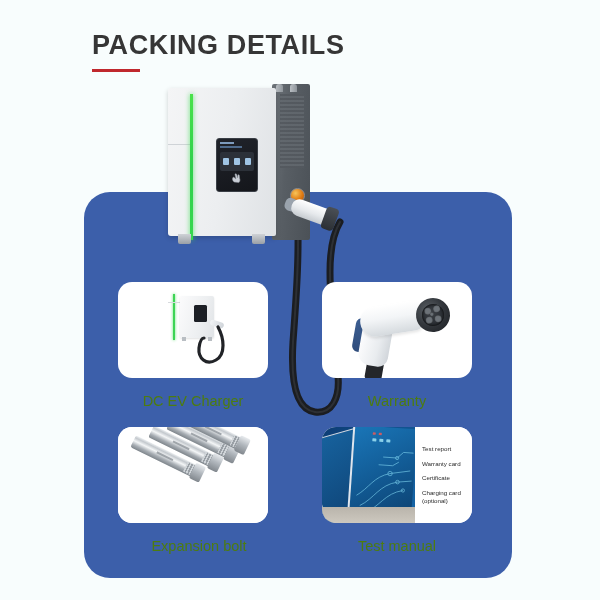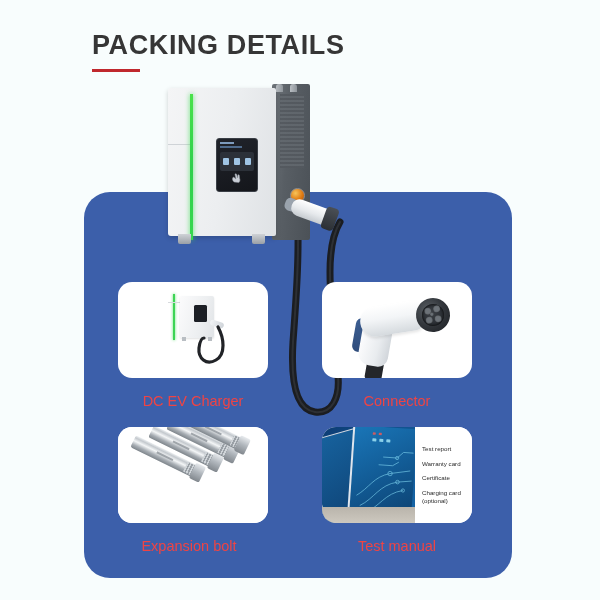--- a/index.html
+++ b/index.html
@@ -138,29 +138,29 @@
     border-radius: 14px;
     overflow: hidden;
   }
   #card-charger   { left: 118px; top: 282px; width: 150px; height: 96px; }
   #card-connector { left: 322px; top: 282px; width: 150px; height: 96px; }
   #card-bolt      { left: 118px; top: 427px; width: 150px; height: 96px; }
   #card-manual    { left: 322px; top: 427px; width: 150px; height: 96px; }
 
   .caption {
     position: absolute;
-    color: #ef4444;
+    color: #4d7c0f;
     font-size: 14.5px;
     text-align: center;
     width: 190px;
     white-space: nowrap;
   }
   #cap-charger   { left: 98px;  top: 393px; }
   #cap-connector { left: 302px; top: 393px; }
-  #cap-bolt      { left: 94px;  top: 538px; }
+  #cap-bolt      { left: 104px;  top: 538px; }
   #cap-manual    { left: 302px; top: 538px; }
 
   
   .mini-wrap { position:absolute; left:40px; top:12px; width:80px; height:80px; }
   .mini-body {
     position:absolute; left:22px; top:2px; width:34px; height:42px;
     background: linear-gradient(105deg,#fbfbfc,#edeff1 60%,#e0e3e6);
     border-radius:2px;
     box-shadow: 0 1px 2px rgba(0,0,0,.12);
   }
@@ -358,21 +358,21 @@
         <div class="gun-head-inner">
           <div class="pin" style="left:3px;  top:3px;  width:7px; height:7px;"></div>
           <div class="pin" style="left:12px; top:2px;  width:7px; height:7px;"></div>
           <div class="pin" style="left:3px;  top:12px; width:7px; height:7px;"></div>
           <div class="pin" style="left:12px; top:12px; width:7px; height:7px;"></div>
           <div class="pin" style="left:8px;  top:8px;  width:4px; height:4px;"></div>
         </div>
       </div>
     </div>
   </div>
-  <div class="caption" id="cap-connector">Connector</div>
+  <div class="caption" id="cap-connector">Warranty</div>
 
   <div class="card" id="card-bolt">
     <div class="bolts-wrap">
       <div style="position:absolute;left:14px;top:26px;width:80px;transform:rotate(26deg);">
         <div class="bolt" style="left:0;top:0;width:70px;"></div>
         <div class="bolt-slot" style="left:26px;"></div>
         <div class="bolt-thread" style="left:58px;"></div>
         <div class="bolt-nut" style="left:66px;"></div>
       </div>
       <div style="position:absolute;left:32px;top:16px;width:80px;transform:rotate(26deg);">

